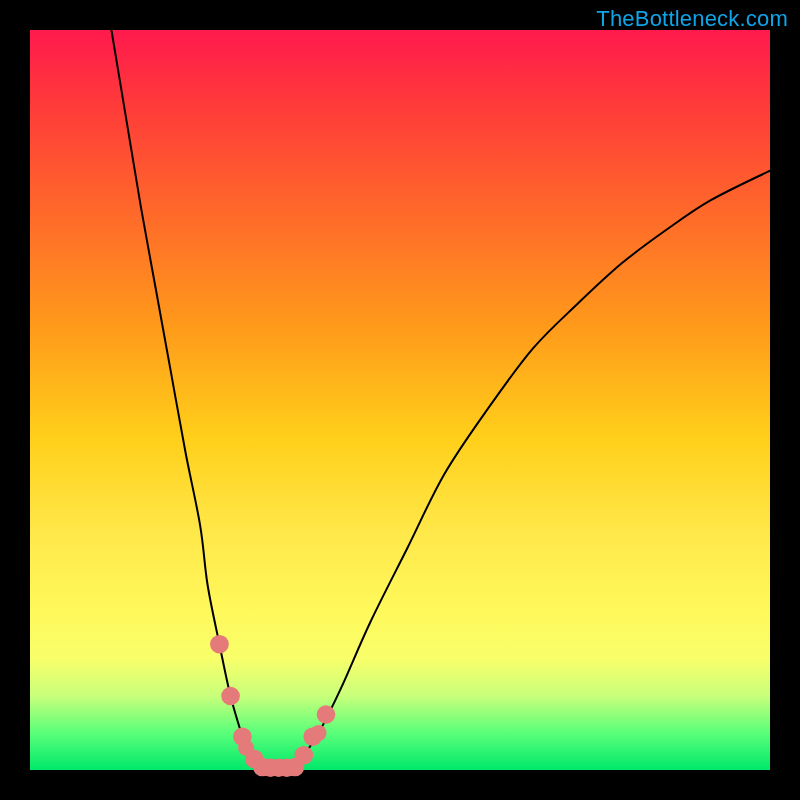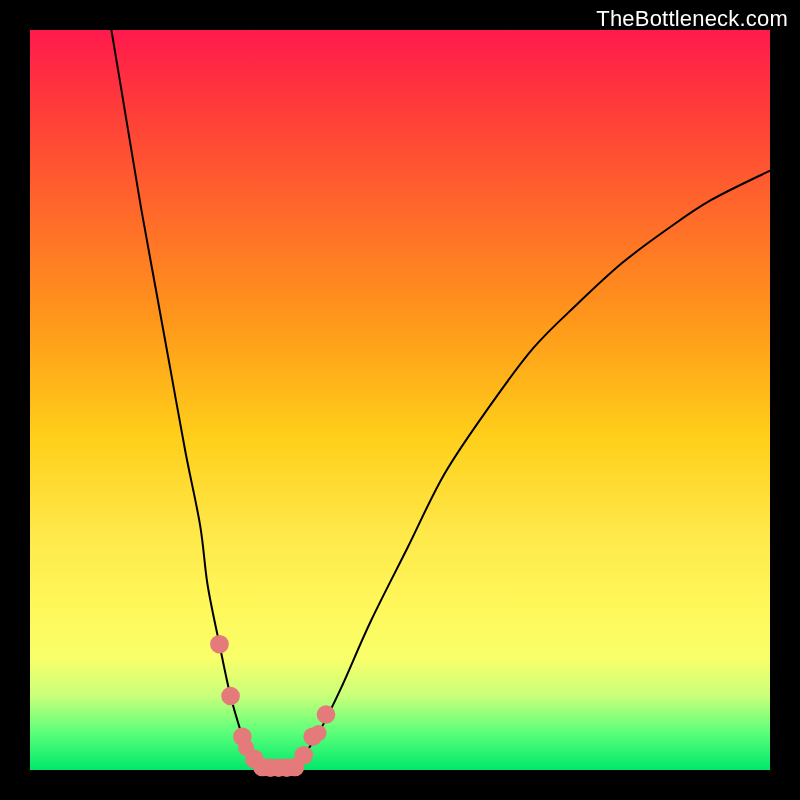--- a/index.html
+++ b/index.html
@@ -43,21 +43,21 @@
       #f8ff6a 85%,
       #c8ff7a 90%,
       #5aff7a 95%,
       #00e86a 100%
     );
   }
   .watermark {
     position: absolute;
     top: 6px;
     right: 12px;
-    color: #ffffff;
+    color: #0ea5e9;
     font-size: 22px;
     font-weight: 500;
     letter-spacing: 0.2px;
     user-select: none;
   }
   svg.curves {
     position: absolute;
     left: 0;
     top: 0;
     width: 740px;

